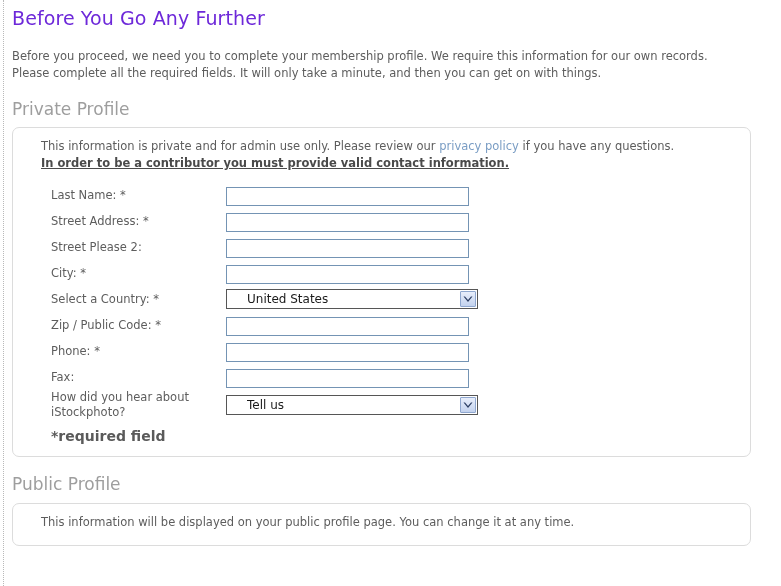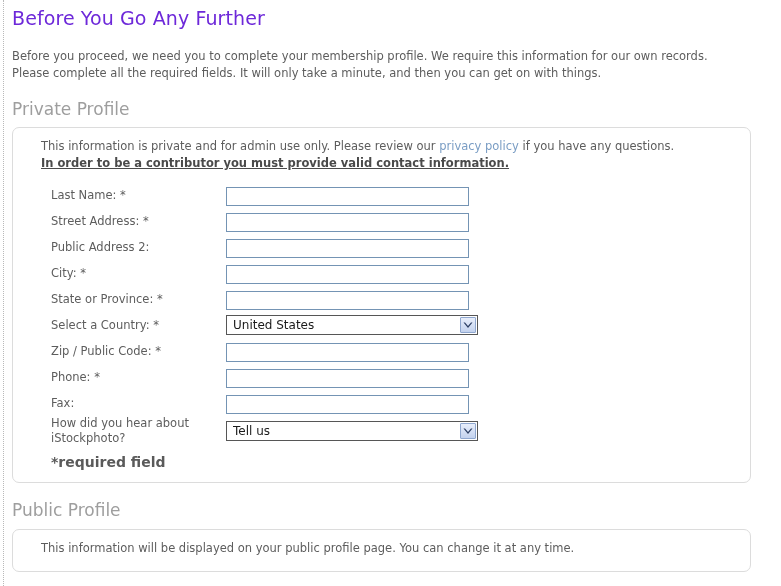--- a/index.html
+++ b/index.html
@@ -135,21 +135,21 @@
     display: inline-block;
     box-sizing: border-box;
     width: 252px;
     height: 20px;
     border: 1px solid #565656;
     background: #ffffff;
     vertical-align: middle;
   }
   .select-wrap .select-value {
     position: absolute;
-    left: 6px;
+    left: 20px;
     top: 2px;
     right: 22px;
     font-size: 12px;
     color: #1a1a1a;
     white-space: nowrap;
     overflow: hidden;
     font-family: "DejaVu Sans", sans-serif;
     line-height: 15px;
   }
   .select-wrap .select-button {
@@ -208,39 +208,33 @@
           </tr>
 
           <tr>
             <td class="label-cell">Street Address: *</td>
             <td class="field-cell">
               <input class="text-field" type="text" value="" style="">
             </td>
           </tr>
 
           <tr>
-            <td class="label-cell">Public Address 2:</td>
+            <td class="label-cell">Street Please 2:</td>
             <td class="field-cell">
               <input class="text-field" type="text" value="" style="">
             </td>
           </tr>
 
           <tr>
             <td class="label-cell">City: *</td>
             <td class="field-cell">
               <input class="text-field" type="text" value="" style="">
             </td>
           </tr>
 
-          <tr>
-            <td class="label-cell">State or Province: *</td>
-            <td class="field-cell">
-              <input class="text-field" type="text" value="" style="">
-            </td>
-          </tr>
 
           <tr>
             <td class="label-cell">Select a Country: *</td>
             <td class="field-cell">
               <span class="select-wrap">
                 <span class="select-value">United States</span>
                 <span class="select-button">
                   <svg width="10" height="7" viewBox="0 0 10 7" xmlns="http://www.w3.org/2000/svg" aria-hidden="true">
                     <path d="M0.5 0.5 L2 0.5 L5 4 L8 0.5 L9.5 0.5 L5 6 Z" fill="#2c3e63"></path>
                   </svg>

